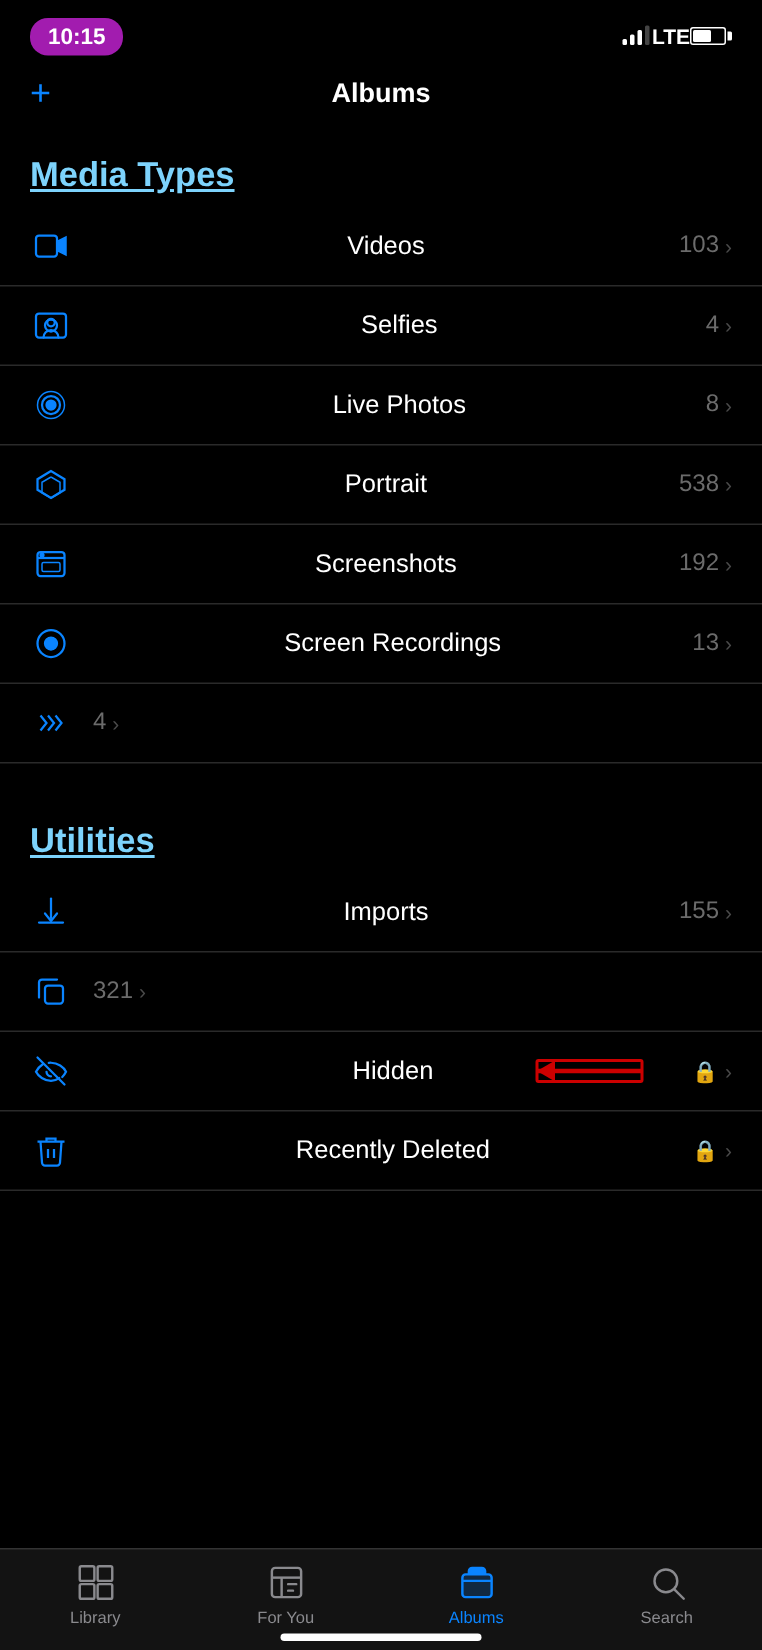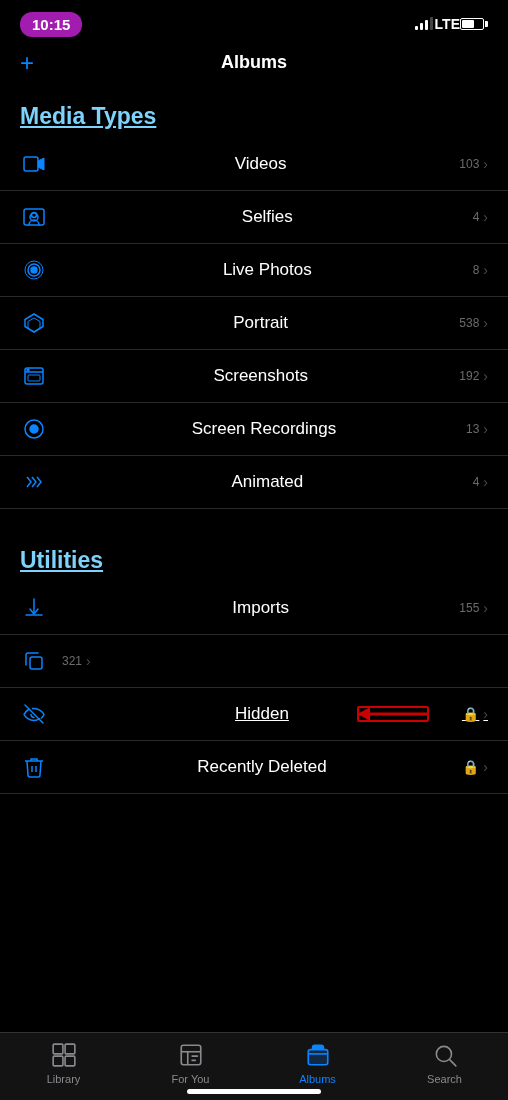--- a/index.html
+++ b/index.html
@@ -155,21 +155,21 @@
 
     .item-right {
       display: flex;
       align-items: center;
       gap: 4px;
       color: #6b6b6b;
       font-size: 16px;
     }
 
     .item-count {
-      font-size: 12px;
+      font-size: 16px;
       color: #6b6b6b;
     }
 
     .chevron {
       color: #4a4a4a;
       font-size: 14px;
     }
 
     .lock-icon {
       font-size: 14px;
@@ -361,21 +361,20 @@
   </div>
 
   <div class="list-item">
     <div class="item-icon">
       <svg viewBox="0 0 24 24" fill="none" stroke="#0a84ff" stroke-width="1.5">
         <path d="M5 7L9 12L5 17"></path>
         <path d="M10 7L14 12L10 17"></path>
         <path d="M15 7L19 12L15 17"></path>
       </svg>
     </div>
-    <span class="item-label">Animated</span>
     <div class="item-right">
       <span class="item-count">4</span>
       <span class="chevron">›</span>
     </div>
   </div>
 
   <div class="section-divider"></div>
 
   <div class="section-header">Utilities</div>
 
@@ -400,21 +399,21 @@
         <rect x="8" y="8" width="12" height="12" rx="2"></rect>
         <path d="M4 16V6a2 2 0 012-2h10" stroke-linecap="round"></path>
       </svg>
     </div>
     <div class="item-right">
       <span class="item-count">321</span>
       <span class="chevron">›</span>
     </div>
   </div>
 
-  <div class="list-item" style="position:relative;text-decoration:underline;">
+  <div class="list-item" style="position:relative;">
     <div class="item-icon">
       <svg viewBox="0 0 24 24" fill="none" stroke="#0a84ff" stroke-width="1.5">
         <path d="M3 3l18 18" stroke="#0a84ff" stroke-linecap="round"></path>
         <path d="M10.5 6.6A9.5 9.5 0 0112 6.5c4.5 0 8.5 3 10 6a13 13 0 01-2.5 3.5" stroke-linecap="round"></path>
         <path d="M6.5 7.5A13 13 0 002 12.5c1.5 3 5.5 6 10 6a9.5 9.5 0 005.5-1.8" stroke-linecap="round"></path>
         <path d="M9 12.5a3 3 0 003 3" stroke-linecap="round"></path>
       </svg>
     </div>
     <span class="item-label">Hidden</span>
 

